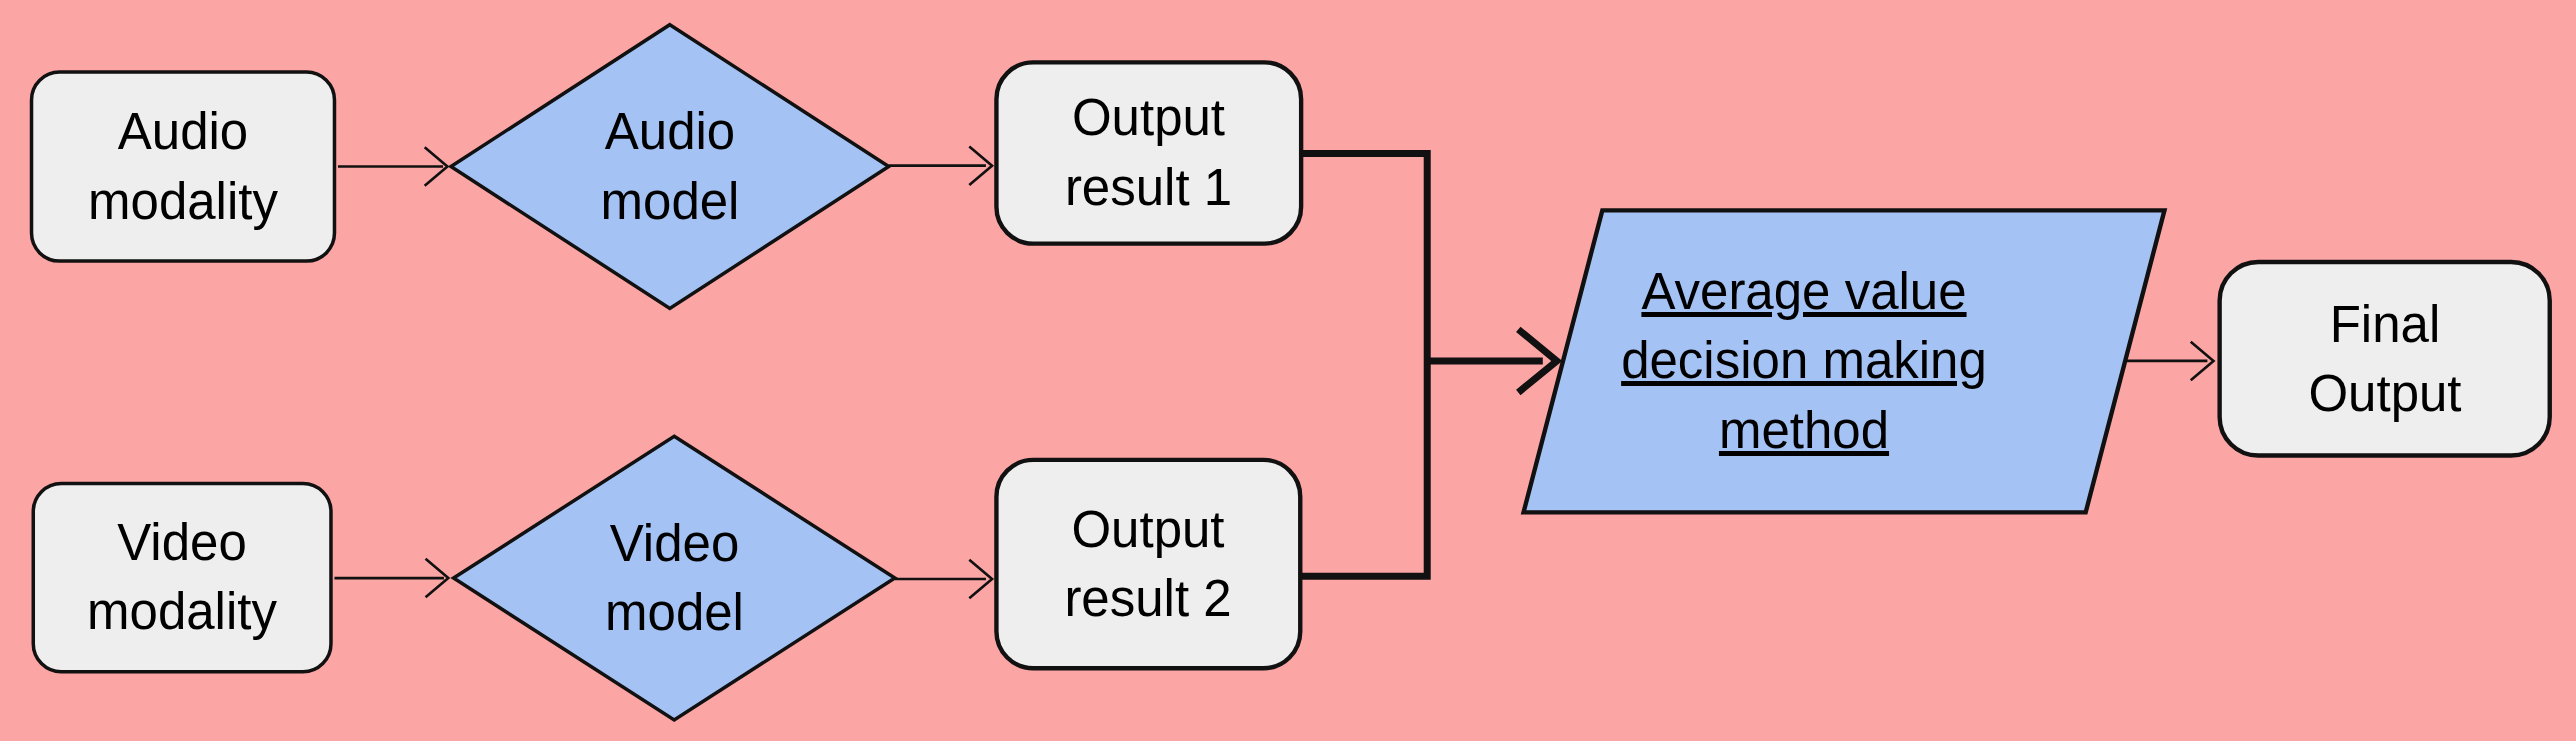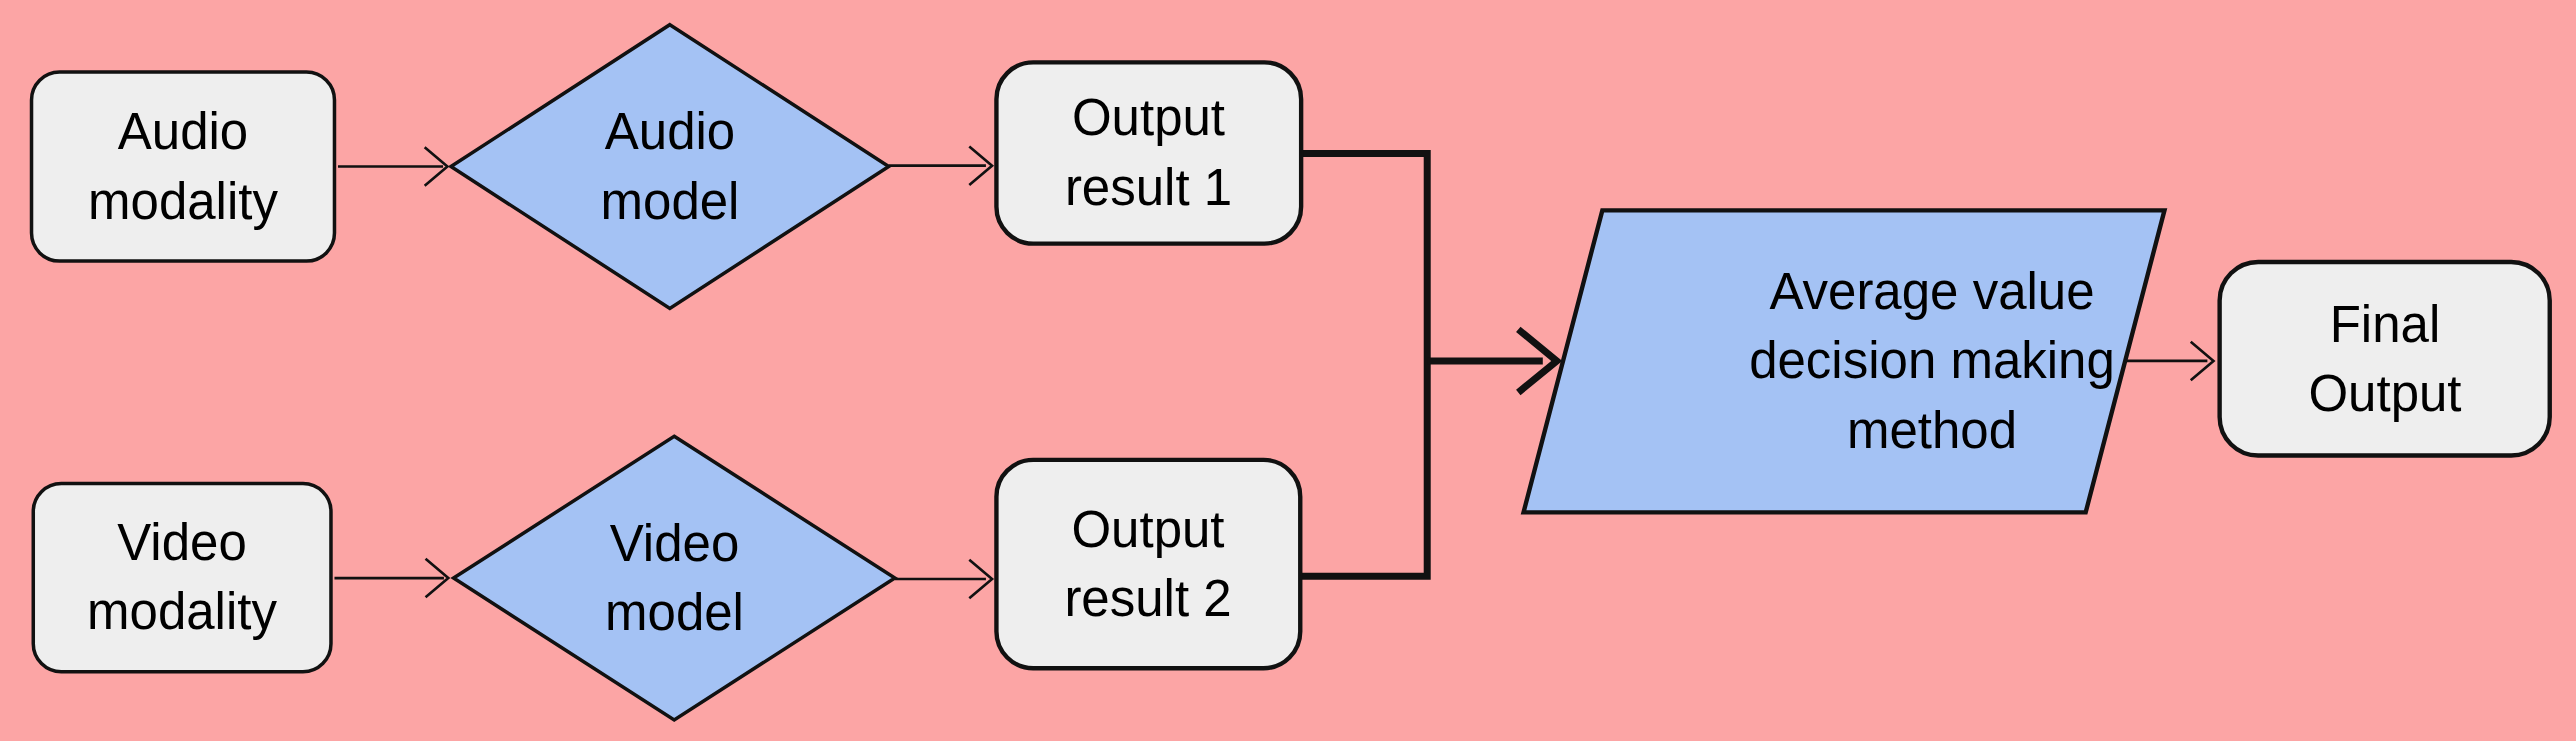--- a/index.html
+++ b/index.html
@@ -79,21 +79,21 @@
 
   <div class="label" style="left:33px; top:483px; width:298px; height:188px;">Video
 modality</div>
 
   <div class="label" style="left:454px; top:436px; width:441px; height:284px;">Video
 model</div>
 
   <div class="label" style="left:996px; top:460px; width:304px; height:208px;">Output
 result 2</div>
 
-  <div class="label" style="left:1652px; top:210px; width:560px; height:302px;">Average value
+  <div class="label" style="left:1524px; top:210px; width:560px; height:302px;text-decoration:underline;">Average value
 decision making
 method</div>
 
   <div class="label" style="left:2220px; top:262px; width:330px; height:194px;">Final
 Output</div>
 
 </div>
 
 
 </body></html>

